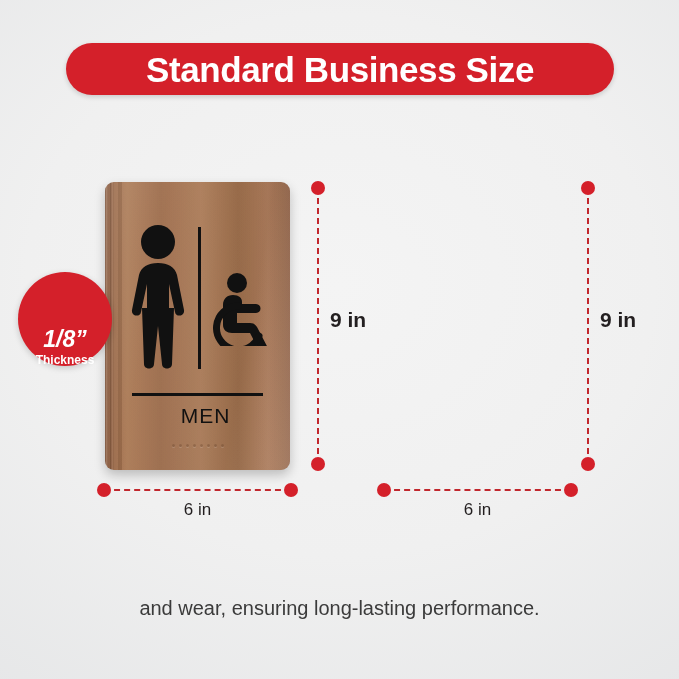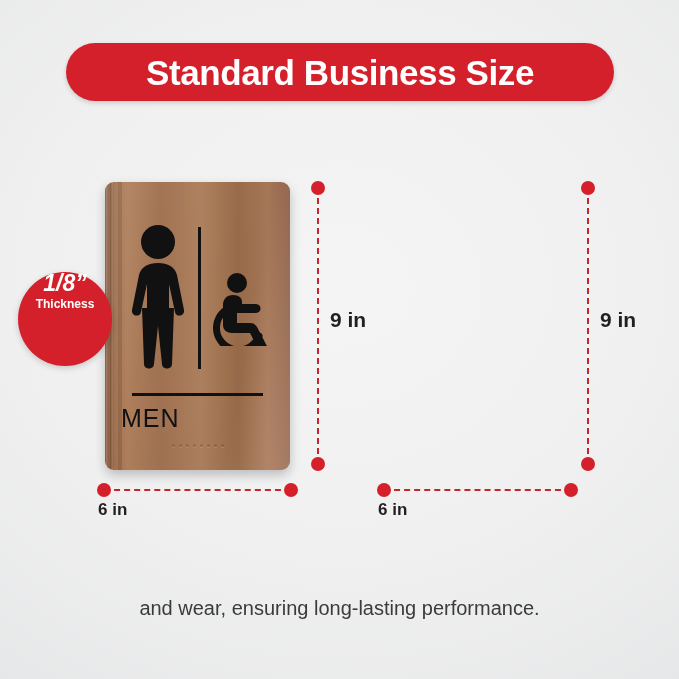--- a/index.html
+++ b/index.html
@@ -20,21 +20,21 @@
       radial-gradient(ellipse 110% 95% at 50% 42%, #f4f4f4 0%, #f0f0f0 42%, #e6e7e8 78%, #dedfe0 100%);
     overflow: hidden;
   }
 
   
   .banner {
     position: absolute;
     left: 66px;
     top: 43px;
     width: 548px;
-    height: 58px;
+    height: 52px;
     background: #d4202a;
     border-radius: 29px;
     box-shadow: 0 2px 5px rgba(0,0,0,0.16);
     display: flex;
     align-items: center;
     justify-content: center;
   }
   .banner-title {
     color: #ffffff;
     font-size: 35px;
@@ -50,21 +50,21 @@
     left: 18px;
     top: 272px;
     width: 94px;
     height: 94px;
     border-radius: 50%;
     background: #d4202a;
     box-shadow: 0 2px 6px rgba(0,0,0,0.18);
     display: flex;
     flex-direction: column;
     align-items: center;
-    justify-content: flex-start;
+    justify-content: flex-end;
     z-index: 6;
   }
   .badge-value {
     color: #ffffff;
     font-size: 23px;
     font-weight: bold;
     font-style: italic;
     line-height: 1;
     margin-bottom: 3px;
   }
@@ -135,21 +135,22 @@
     top: 211px;
     height: 3px;
     background: #111111;
     z-index: 2;
   }
   .sign-label {
     position: absolute;
     left: 16px;
     right: 0;
     top: 222px;
-    font-size: 25px;
+    text-align: center;
+    font-size: 21px;
     color: #111111;
     letter-spacing: 1px;
     z-index: 2;
   }
   .braille {
     position: absolute;
     left: 0;
     right: 0;
     top: 262px;
     display: flex;
@@ -222,22 +223,23 @@
     height: 14px;
     border-radius: 50%;
     background: #d4202a;
   }
   .dim-h .dot.start { left: -1px; }
   .dim-h .dot.end { right: -1px; }
   .dim-h-label {
     position: absolute;
     top: 500px;
     font-size: 17px;
-    font-weight: bold;
+    font-weight: normal;
     color: #231f20;
+    text-align: center;
     z-index: 4;
   }
 
   
   .caption {
     position: absolute;
     left: 60px;
     width: 559px;
     top: 594px;
     text-align: center;

